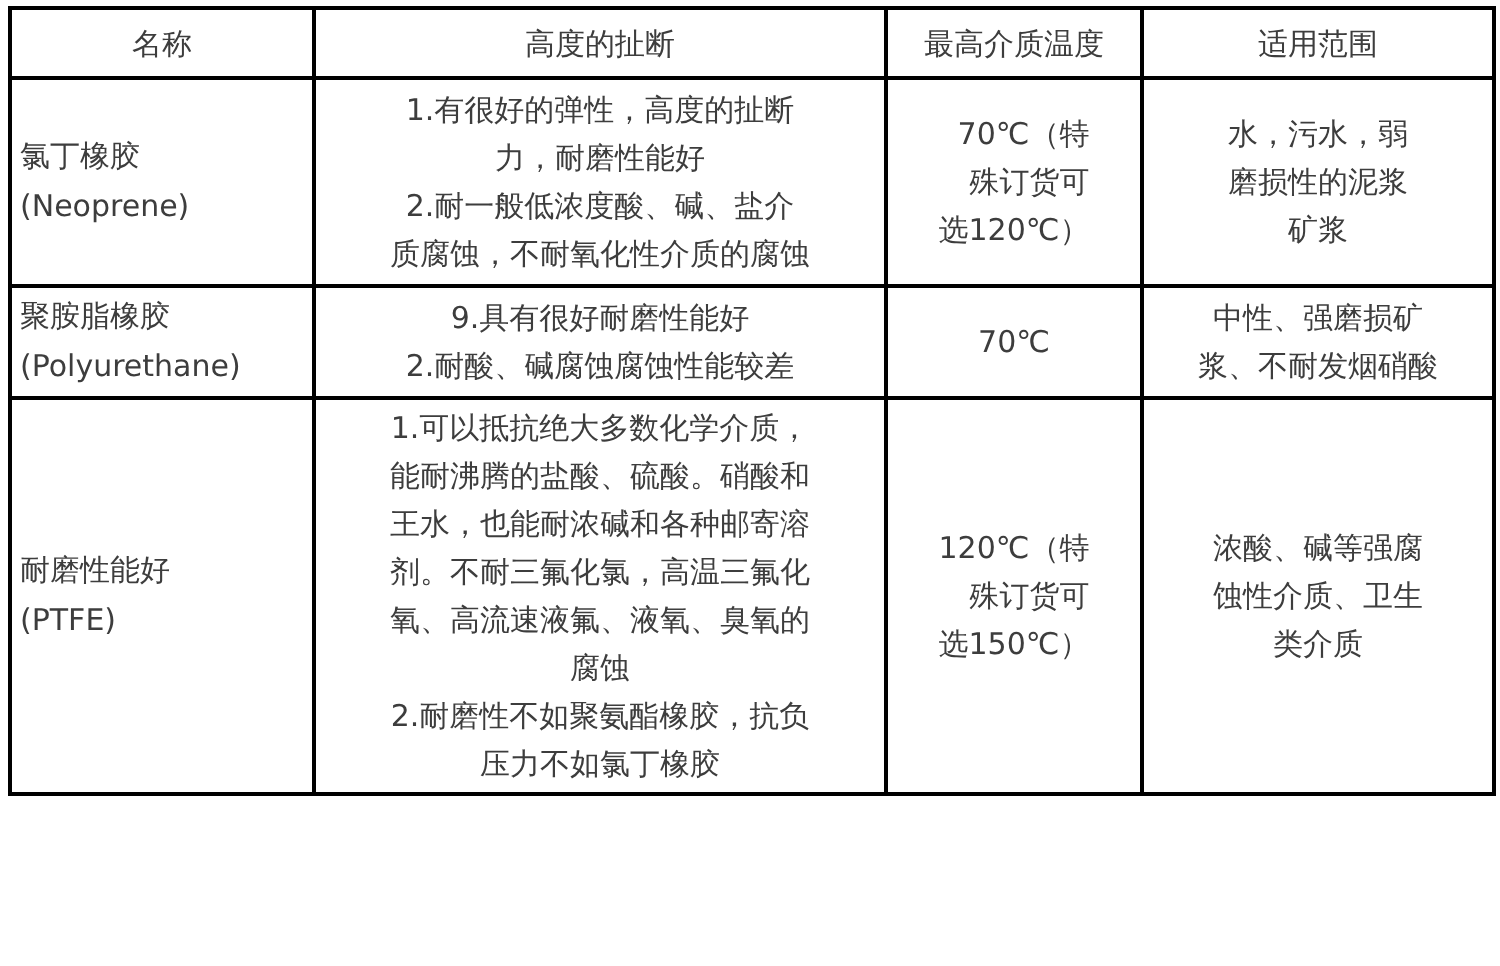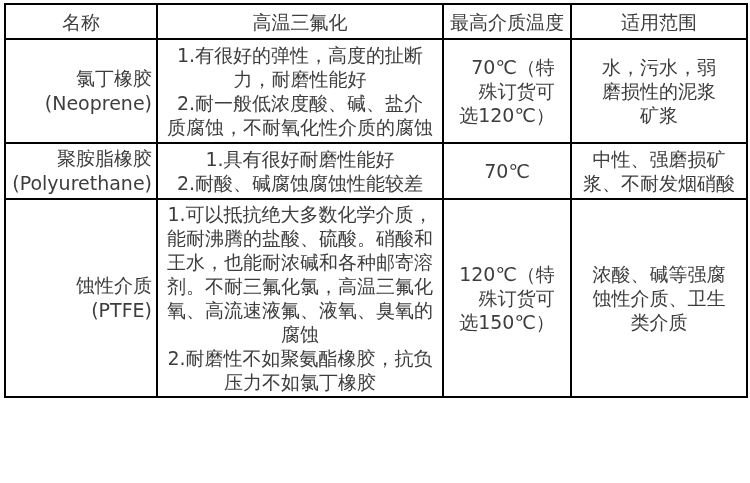--- a/index.html
+++ b/index.html
@@ -15,39 +15,39 @@
     position:absolute;
     left:4px;
     top:3px;
     width:742px;
     border-collapse:collapse;
     table-layout:fixed;
   }
   table.materials td,
   table.materials th{
     border:2px solid #000000;
-    font-size:19px;
+    font-size:15px;
     line-height:24px;
     font-weight:normal;
     vertical-align:middle;
     padding:2px 4px;
     overflow:hidden;
   }
   th.hdr{
     text-align:center;
     height:29px;
     line-height:22px;
     padding:2px 2px;
   }
   .r1{height:104px}
   .r2{height:46px}
   .r3{height:195px}
   .r4{height:78px}
   td.name-cell{
-    text-align:right;
+    text-align:left;
   }
   td.perf-cell{
     text-align:center;
     white-space:pre-line;
     padding:2px 2px 2px 6px;
   }
   td.temp-cell{
     text-align:center;
     padding:2px 2px;
   }
@@ -69,21 +69,21 @@
 <table class="materials">
   <colgroup>
     <col style="width:152px">
     <col style="width:286px">
     <col style="width:128px">
     <col style="width:176px">
   </colgroup>
   <tbody>
       <tr>
     <th class="hdr">名称</th>
-    <th class="hdr">高温三氟化</th>
+    <th class="hdr">高度的扯断</th>
     <th class="hdr">最高介质温度</th>
     <th class="hdr">适用范围</th>
   </tr>
 
   <tr class="r1">
     <td class="name-cell">
       <span class="name-cn">氯丁橡胶</span>
       <span class="name-en">(Neoprene)</span>
     </td>
     <td class="perf-cell">1.有很好的弹性，高度的扯断
@@ -98,32 +98,32 @@
     <td class="range-cell">水，污水，弱
 磨损性的泥浆
 矿浆</td>
   </tr>
 
   <tr class="r2">
     <td class="name-cell">
       <span class="name-cn">聚胺脂橡胶</span>
       <span class="name-en">(Polyurethane)</span>
     </td>
-    <td class="perf-cell">1.具有很好耐磨性能好
+    <td class="perf-cell">9.具有很好耐磨性能好
 2.耐酸、碱腐蚀腐蚀性能较差</td>
     <td class="temp-cell">
       <span class="temp-block">70℃</span>
     </td>
     <td class="range-cell">中性、强磨损矿
 浆、不耐发烟硝酸</td>
   </tr>
 
   <tr class="r3">
     <td class="name-cell">
-      <span class="name-cn">蚀性介质</span>
+      <span class="name-cn">耐磨性能好</span>
       <span class="name-en">(PTFE)</span>
     </td>
     <td class="perf-cell">1.可以抵抗绝大多数化学介质，
 能耐沸腾的盐酸、硫酸。硝酸和
 王水，也能耐浓碱和各种邮寄溶
 剂。不耐三氟化氯，高温三氟化
 氧、高流速液氟、液氧、臭氧的
 腐蚀
 2.耐磨性不如聚氨酯橡胶，抗负
 压力不如氯丁橡胶</td>

